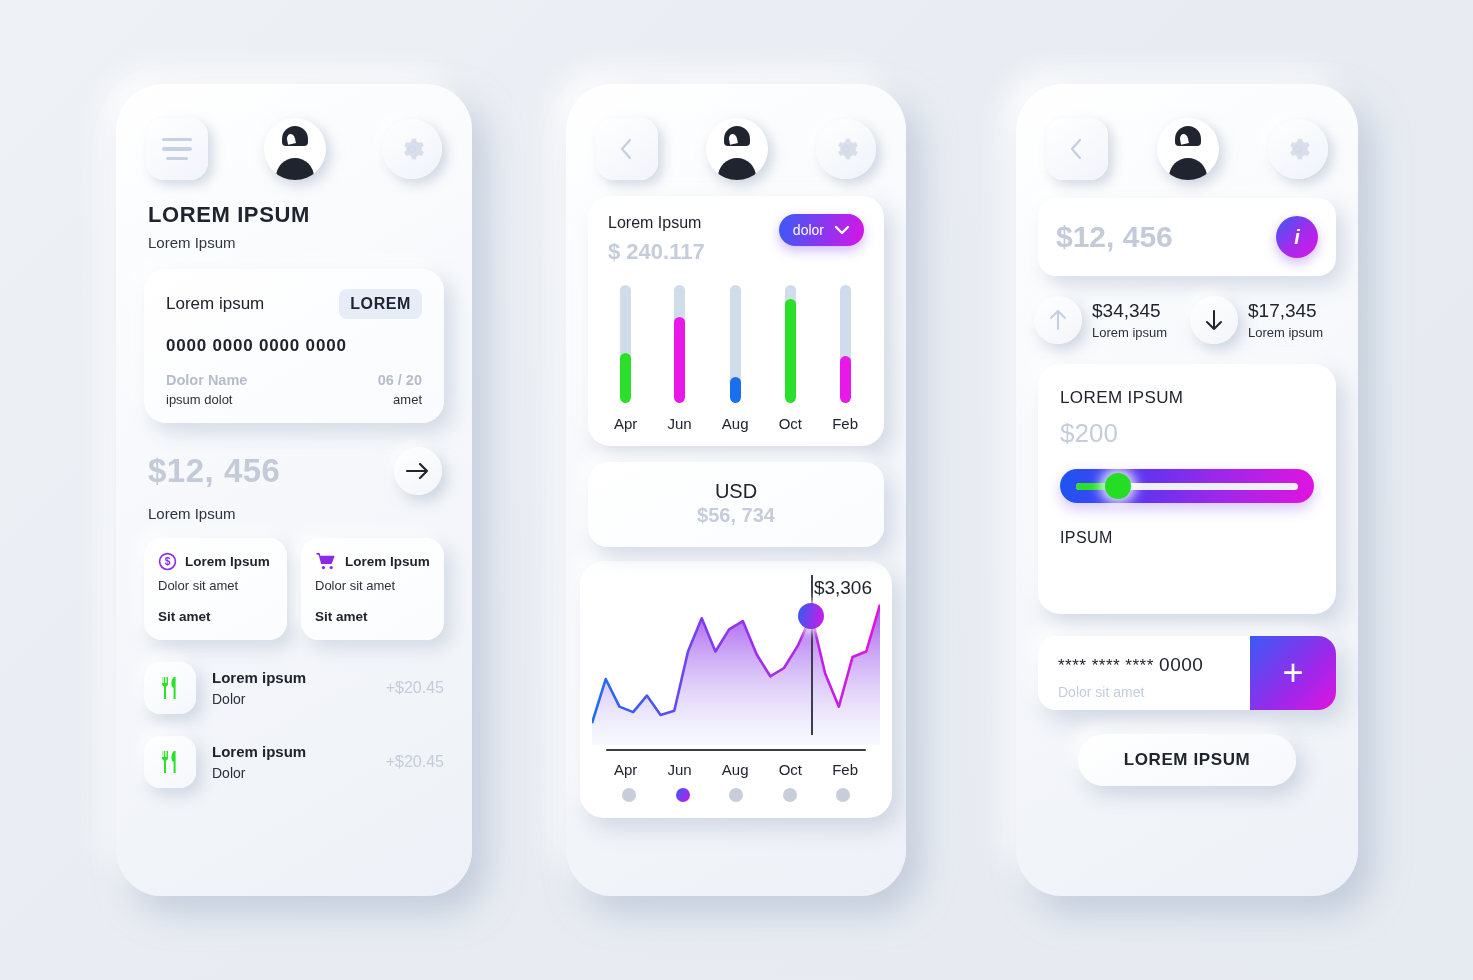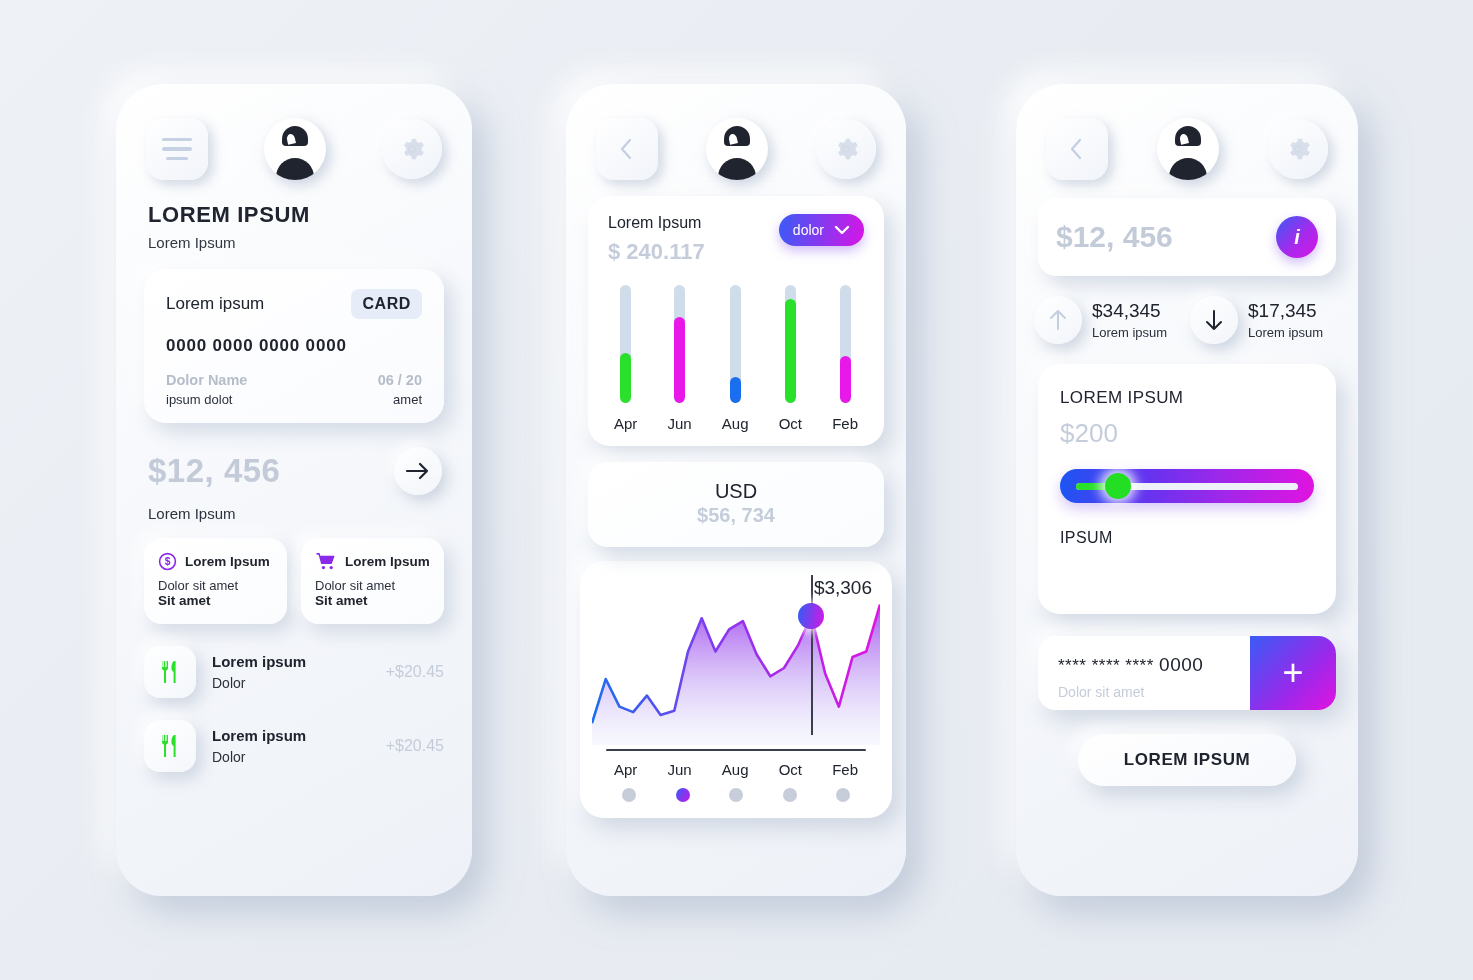--- a/index.html
+++ b/index.html
@@ -104,21 +104,21 @@
   .mini {
     flex: 1;
     background: linear-gradient(150deg,#ffffff,#fbfcfe);
     border-radius: 18px;
     box-shadow: 7px 8px 18px rgba(163,177,198,0.40), -6px -6px 16px rgba(255,255,255,0.95);
     padding: 14px 14px 16px 14px;
   }
   .mini-top { display:flex; align-items:center; gap: 8px; }
   .mini-ttl { font-size: 13.5px; font-weight: 700; color: #20242e; }
   .mini-sub { margin-top: 7px; font-size: 13px; color: #2b313c; }
-  .mini-ft  { font-size: 13.5px; font-weight: 700; color: #20242e; }
+  .mini-ft  { margin-top: 16px; font-size: 13.5px; font-weight: 700; color: #20242e; }
 
   .tx { display:flex; align-items:center; margin: 22px 28px 0 28px; gap: 16px; }
   .tx-icon {
     width: 52px; height: 52px; border-radius: 16px;
     background: linear-gradient(145deg,#ffffff,#f4f7fb);
     box-shadow: 6px 7px 16px rgba(163,177,198,0.45), -5px -5px 14px rgba(255,255,255,0.95);
     display:flex; align-items:center; justify-content:center;
   }
   .tx-body { flex:1; }
   .tx-ttl { font-size: 15px; font-weight: 700; color: #20242e; }
@@ -268,21 +268,21 @@
         </svg>
       </div>
     </div>
 
     <div class="s1-title">LOREM IPSUM</div>
     <div class="s1-sub">Lorem Ipsum</div>
 
     <div class="card-white">
       <div class="card-row">
         <span class="card-label">Lorem ipsum</span>
-        <span class="card-chip">CARD</span>
+        <span class="card-chip">LOREM</span>
       </div>
       <div class="card-number">0000 0000 0000 0000</div>
       <div class="card-meta">
         <span class="k">Dolor Name</span>
         <span class="k">06 / 20</span>
       </div>
       <div class="card-meta2">
         <span class="v">ipsum dolot</span>
         <span class="v">amet</span>
       </div>

